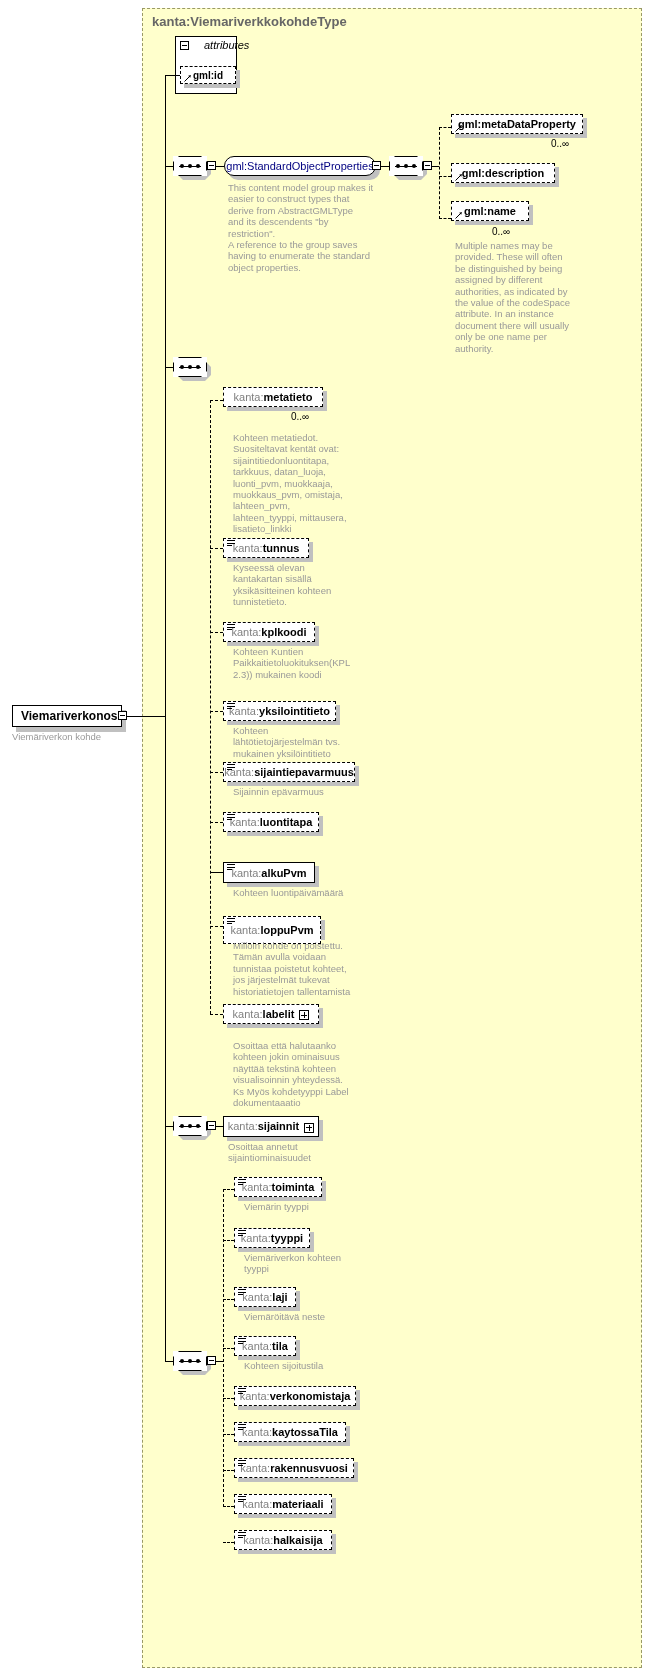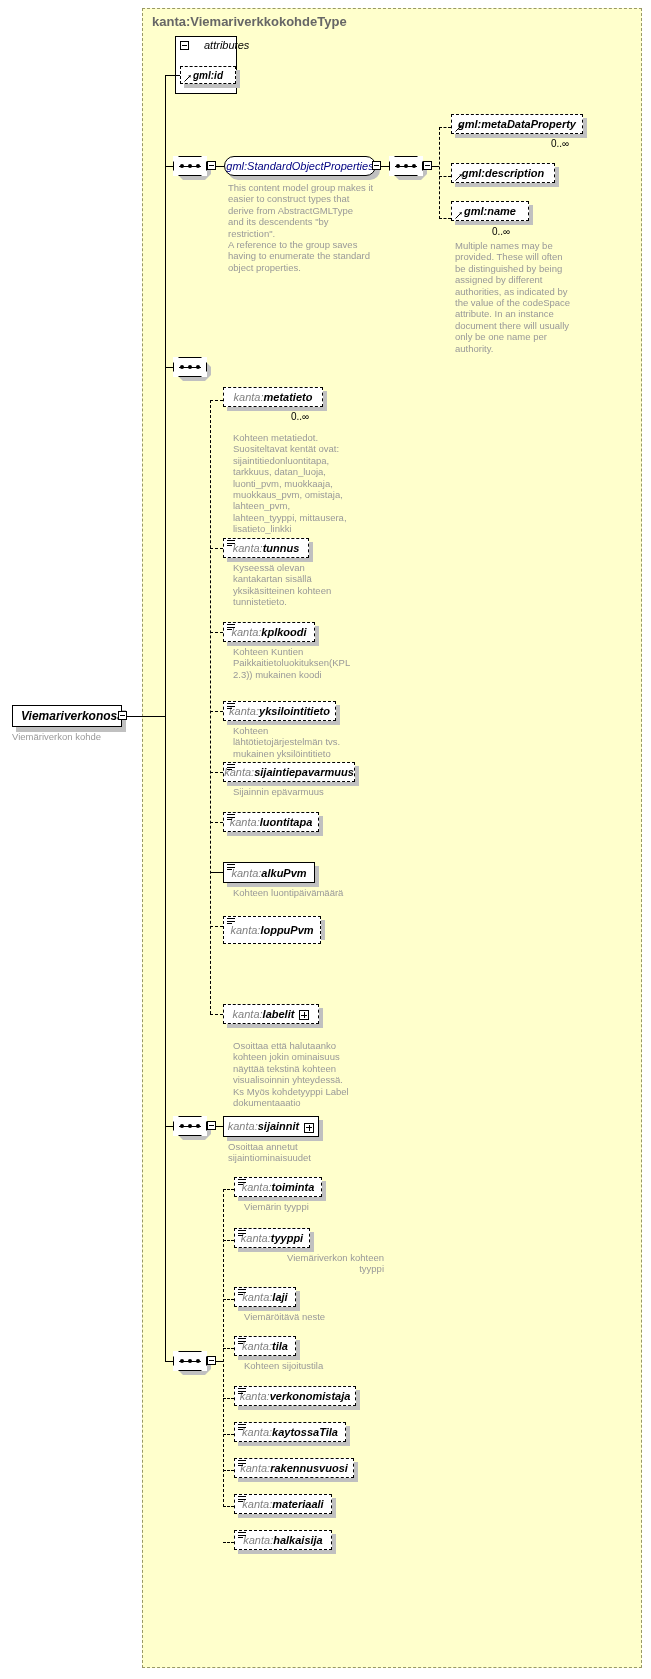--- a/index.html
+++ b/index.html
@@ -48,21 +48,20 @@
   .node {
     position: absolute;
     box-sizing: border-box;
     background: #ffffff;
     font-size: 11px;
     display: flex;
     align-items: center;
     justify-content: center;
     white-space: nowrap;
     padding: 2px 6px;
-    font-style: italic;
   }
   .node .lbl { pointer-events: none; }
 
   .shadow {
     position: absolute;
     background: #c0c0c0;
     z-index: 0;
   }
 
   
@@ -478,20 +477,25 @@
   <div class="ln-h dash-h" style="left:210px; top:926px; width:13px;"></div>
   <div class="shadow" style="left:227px; top:920px; width:98px; height:20px;"></div>
   <div class="node el-opt" style="left:223px; top:916px; width:98px; height:28px;">
     <span class="el-icon">
         <i></i>
         <i></i>
         <i></i>
       </span>
     <span class="lbl"><span class="ns-prefix">kanta:</span><span class="el-name">loppuPvm</span></span>
   </div>
+  <div class="doc" style="left:233px; top:940px; width:132px;">Milloin kohde on poistettu.
+Tämän avulla voidaan
+tunnistaa poistetut kohteet,
+jos järjestelmät tukevat
+historiatietojen tallentamista</div>
 
   <div class="ln-h dash-h" style="left:210px; top:1014px; width:13px;"></div>
   <div class="shadow" style="left:227px; top:1008px; width:96px; height:20px;"></div>
   <div class="node el-opt" style="left:223px; top:1004px; width:96px; height:20px;">
     <span class="lbl"><span class="ns-prefix">kanta:</span><span class="el-name">labelit</span><span class="inline-plus"></span></span>
   </div>
   <div class="doc" style="left:233px; top:1040px; width:140px;">Osoittaa että halutaanko
 kohteen jokin ominaisuus
 näyttää tekstinä kohteen
 visualisoinnin yhteydessä.
@@ -552,21 +556,21 @@
   <div class="ln-h dash-h" style="left:223px; top:1240px; width:11px;"></div>
   <div class="shadow" style="left:238px; top:1232px; width:76px; height:20px;"></div>
   <div class="node el-opt" style="left:234px; top:1228px; width:76px; height:20px;">
     <span class="el-icon">
         <i></i>
         <i></i>
         <i></i>
       </span>
     <span class="lbl"><span class="ns-prefix">kanta:</span><span class="el-name">tyyppi</span></span>
   </div>
-  <div class="doc" style="left:244px; top:1252px; width:140px;text-align:right;">Viemäriverkon kohteen
+  <div class="doc" style="left:244px; top:1252px; width:140px;">Viemäriverkon kohteen
 tyyppi</div>
 
   <div class="ln-h dash-h" style="left:223px; top:1299px; width:11px;"></div>
   <div class="shadow" style="left:238px; top:1291px; width:62px; height:20px;"></div>
   <div class="node el-opt" style="left:234px; top:1287px; width:62px; height:20px;">
     <span class="el-icon">
         <i></i>
         <i></i>
         <i></i>
       </span>

